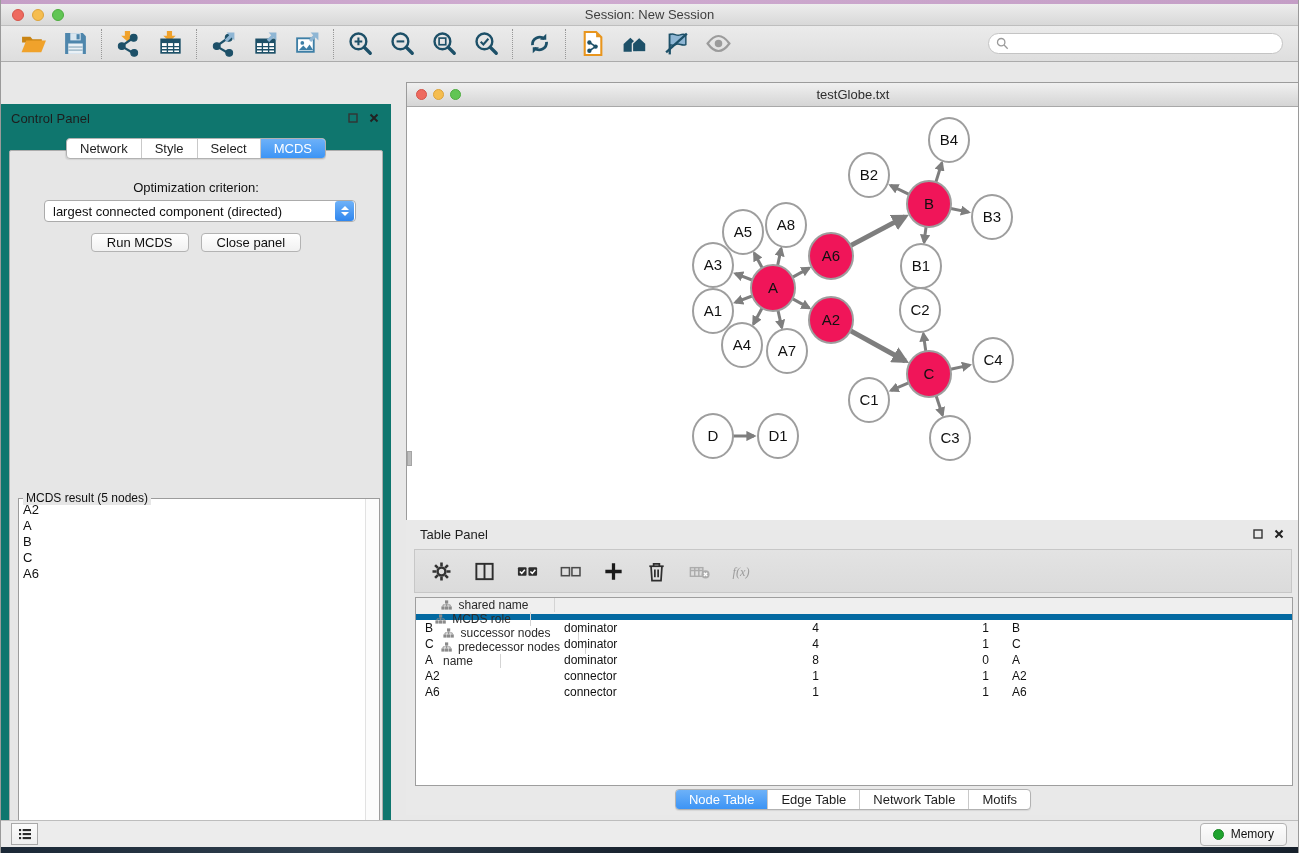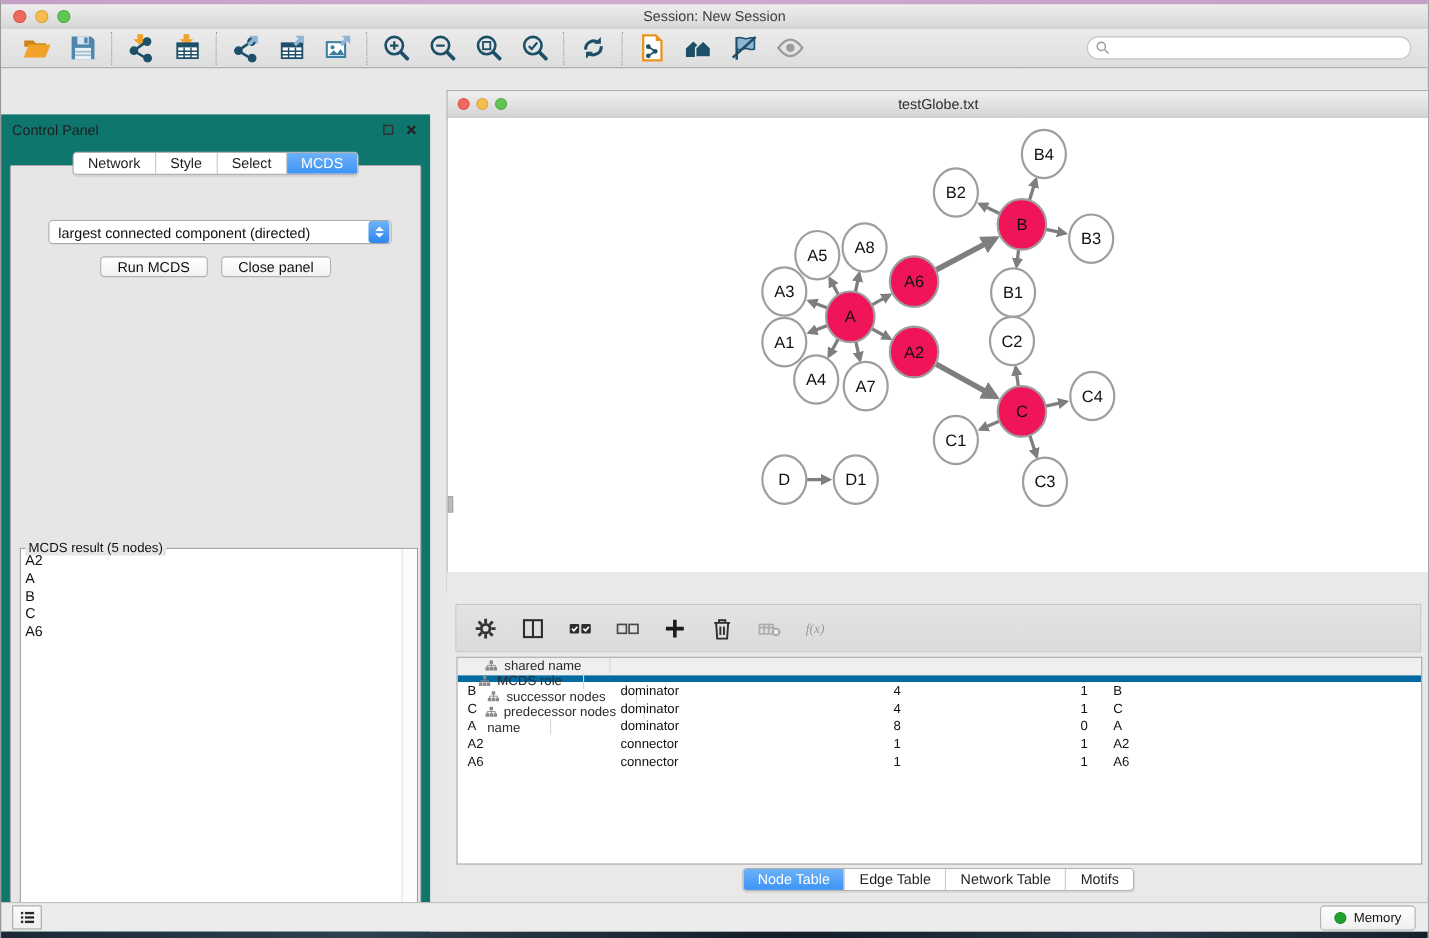--- a/index.html
+++ b/index.html
@@ -316,20 +316,21 @@
           </svg>
       </span>
     </div>
     <div id="cp-tabs" class="segmented">
         <span class="segment">Network</span>
         <span class="segment">Style</span>
         <span class="segment">Select</span>
         <span class="segment active">MCDS</span>
       </div>
     <div id="cp-body">
+      <div id="opt-label">Optimization criterion:</div>
       <div id="opt-select">
         <span id="opt-select-value">largest connected component (directed)</span>
         <span id="opt-stepper">
           <span class="chev-up"></span>
             <span class="chev-down"></span>
         </span>
       </div>
       <div id="cp-buttons">
         <button class="btn">Run MCDS</button>
         <button class="btn">Close panel</button>
@@ -476,20 +477,31 @@
           <div class="thumb"></div>
         </div>
       <div class="hscroll">
           <div class="thumb"></div>
         </div>
       <div id="nw-grip"></div>
     </div>
   </div>
 
   <div id="table-panel">
+    <div class="panel-header" style="padding:0 14px;">
+      <span>Table Panel</span>
+      <span class="panel-controls">
+        <svg viewBox="0 0 10 10">
+          <rect x="1" y="1" width="8" height="8" fill="none" stroke="#333" stroke-width="1.4"></rect>
+          </svg>
+        <svg viewBox="0 0 10 10">
+          <path d="M1.5 1.5 8.5 8.5 M8.5 1.5 1.5 8.5" stroke="#222" stroke-width="2"></path>
+          </svg>
+      </span>
+    </div>
     <div id="tp-toolbar">
         <button class="tp-btn">
           <svg viewBox="0 0 24 24">
             <circle cx="12" cy="12" r="4.1" fill="none" stroke="#333" stroke-width="2.6"></circle>
             <g stroke="#333" stroke-width="2.7">
               <path d="M12 2.6v4M12 17.4v4M2.6 12h4M17.4 12h4M5.3 5.3l2.9 2.9M15.8 15.8l2.9 2.9M5.3 18.7l2.9-2.9M15.8 8.2l2.9-2.9"></path>
             </g>
           </svg>
         </button>
         <button class="tp-btn">

